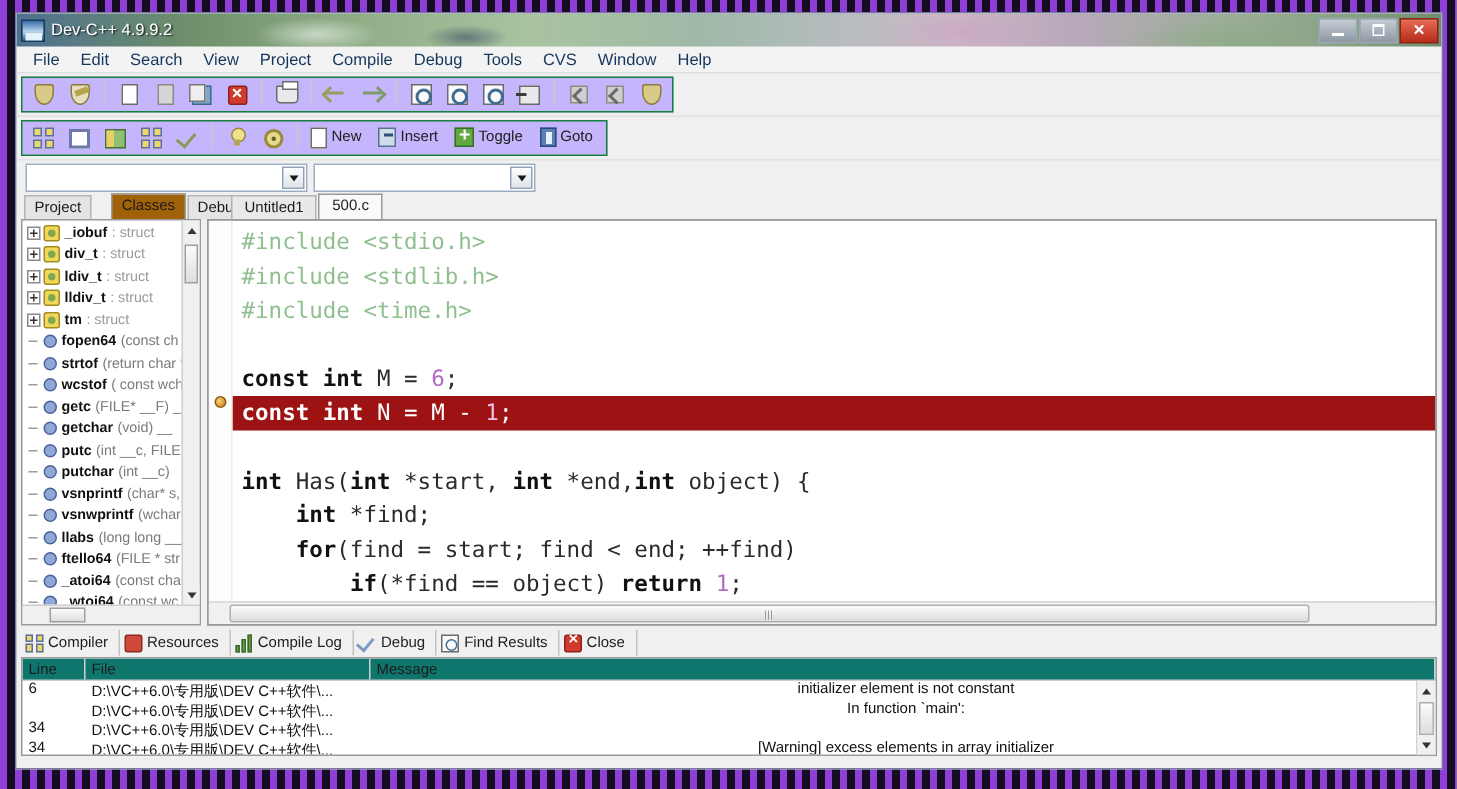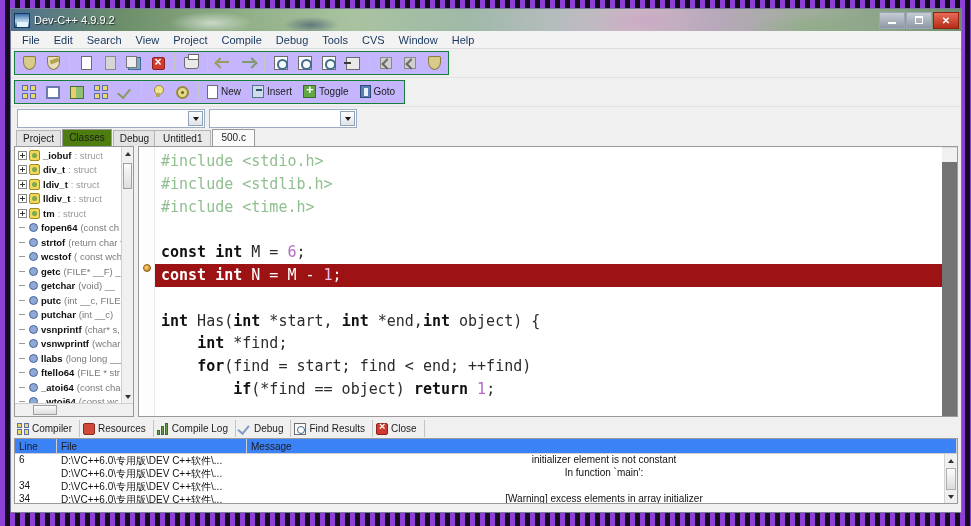--- a/index.html
+++ b/index.html
@@ -200,21 +200,21 @@
   #upper { flex: 1 1 auto; display: flex; min-height: 0; padding: 0 3px; }
 
   
   #left-panel { width: 120px; flex: 0 0 120px; display: flex; flex-direction: column; min-height:0;}
   #left-tabs { display: flex; align-items: flex-end; height: 17px; padding-left: 2px; }
   .ltab {
     font-size: 10px; color: #1c1c1c; padding: 2px 6px 2px 6px; height: 16px;
     border: 1px solid #b4b4b4; border-bottom: none; background: #e4e4e4;
     white-space: nowrap; margin-right: 1px;
   }
-  .ltab.active { background: #4d7c0f; height: 17px; font-weight: normal; border-color:#9a9a9a;}
+  .ltab.active { background: #a16207; height: 17px; font-weight: normal; border-color:#9a9a9a;margin-left:12px;}
   #tree-box {
     flex: 1 1 auto; min-height: 0; background: #fff;
     border: 1px solid #9a9a9a; display: flex; flex-direction: column;
     position: relative; overflow: hidden;
   }
   #tree-scrollarea { flex:1 1 auto; overflow:hidden; position:relative; }
   #tree-list { padding: 1px 0 0 1px; }
   .tnode {
     display: flex; align-items: center; height: 14.5px;
     font-size: 9.5px; white-space: nowrap; padding-left: 2px; overflow:hidden;
@@ -266,21 +266,21 @@
   #editor-panel { flex: 1 1 auto; display: flex; flex-direction: column; min-width:0; min-height:0; margin-left:4px;}
   #editor-tabs { display: flex; align-items: flex-end; height: 17px; padding-left: 16px; }
   .etab {
     font-size: 10px; color: #1c1c1c; padding: 2px 8px; height: 16px;
     border: 1px solid #b4b4b4; border-bottom: none; background: #e9e9e9;
     white-space: nowrap; margin-right: 1px;
   }
   .etab.active { background: #fafafa; height: 17px; border-color: #9a9a9a; }
   #editor-box {
     flex: 1 1 auto; min-height: 0; border: 1px solid #9a9a9a; background: #737373;
-    display: flex; overflow: hidden;
+    display: flex; flex-direction: column; overflow: hidden;
   }
   #code-area {
     flex: 1 1 auto; position: relative; overflow: hidden;
     background: #ffffff; display: flex;
   }
   #gutter {
     width: 16px; flex: 0 0 16px; background: #fdfdfd; border-right: 1px solid #ebebeb;
     position: relative;
   }
   #bp-dot {
@@ -340,21 +340,21 @@
   .bic-close { width:12px;height:12px;background:#cf3b2f;border:1px solid #8e2119;border-radius:2px;}
   .bic-close:after{content:"×";position:absolute;left:2px;top:-4px;color:#fff;font-size:11px;font-weight:bold;}
 
   #msg-box {
     flex: 1 1 auto; border: 1px solid #9a9a9a; background: #fff;
     display: flex; flex-direction: column; overflow: hidden; height: 66px;
     position: relative;
   }
   #msg-header {
     display: flex; height: 15px; flex: 0 0 15px;
-    background: #3b82f6; border-bottom: 1px solid #cfcfcf;
+    background: #0f766e; border-bottom: 1px solid #cfcfcf;
     font-size: 10px; color: #1c1c1c;
   }
   #msg-header div {
     border-right: 1px solid #cfcfcf; padding-left: 4px;
     display: flex; align-items: center; overflow: hidden;
   }
   .col-line { width: 42px; flex: 0 0 42px; }
   .col-file { width: 190px; flex: 0 0 190px; }
   .col-msg  { flex: 1 1 auto; text-align: center; }
   #msg-rows { flex: 1 1 auto; overflow: hidden; }

